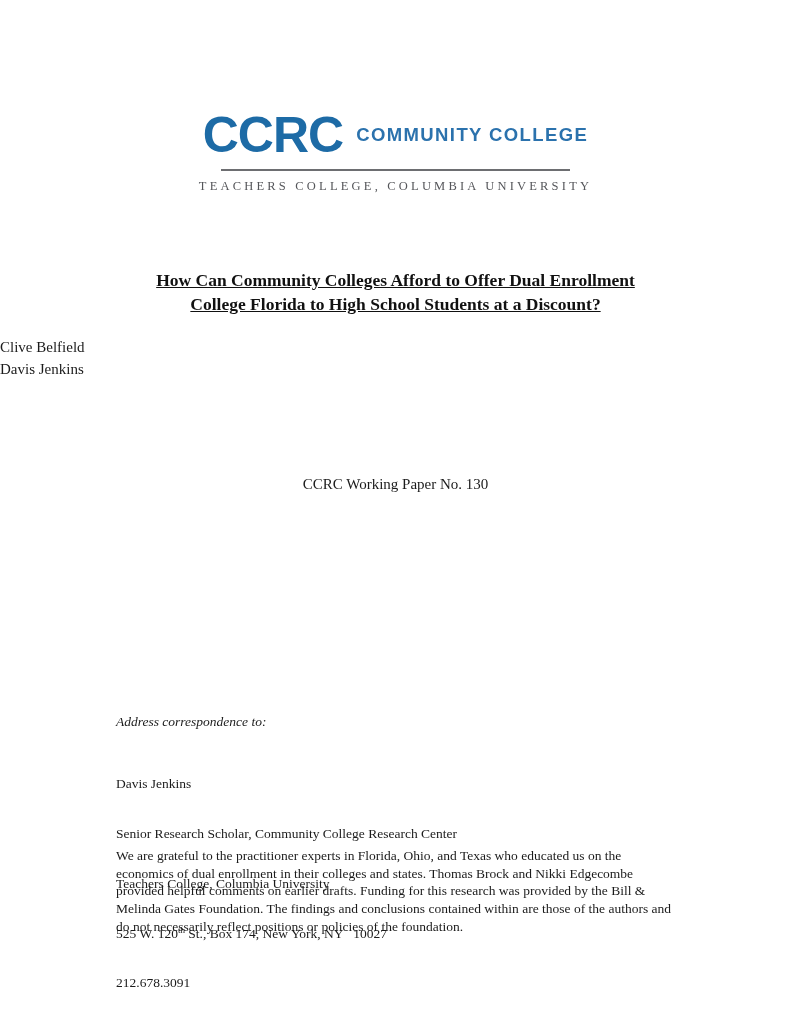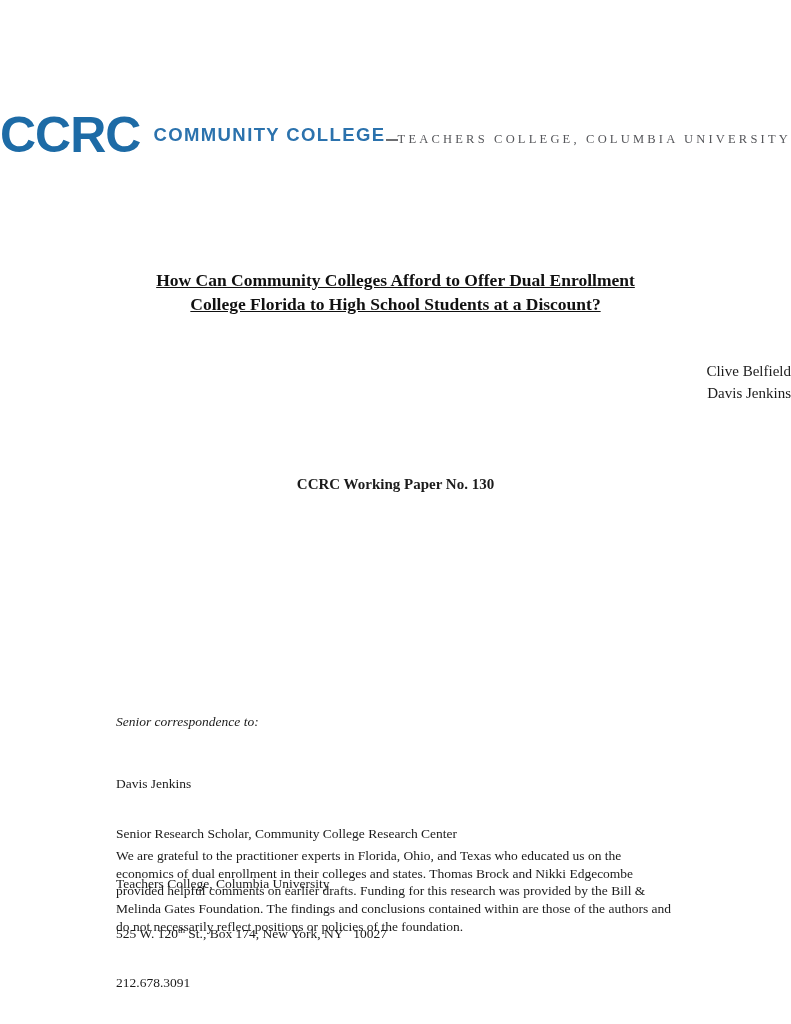--- a/index.html
+++ b/index.html
@@ -5,21 +5,21 @@
   html, body { margin:0; padding:0; background:#ffffff; }
   .page {
     position:relative; width:791px; height:1024px; margin:0 auto;
     background:#ffffff; overflow:hidden;
     font-family:"Liberation Serif", serif; color:#1b1b1b;
   }
 
   
   .logo-block {
     position:absolute; top:110px; left:0; width:100%;
-    display:flex; flex-direction:row; align-items:center;
+    display:flex; flex-direction:column; align-items:center;
     font-family:"Liberation Sans", sans-serif;
   }
   .logo-row { display:flex; align-items:center; gap:13px; }
   .logo-acronym {
     font-size:50px; font-weight:bold; line-height:1;
     letter-spacing:-1px; color:var(--brand, #1d6ba6);
   }
   .logo-name {
     display:flex; flex-direction:column; gap:6px;
     font-size:18.5px; font-weight:bold; line-height:1.15;
@@ -33,23 +33,23 @@
     color:var(--institution_gray, #55565a);
   }
 
   
   .title {
     position:absolute; top:269px; left:0; width:100%; margin:0;
     text-align:center; font-size:17.5px; font-weight:bold;
     line-height:23.5px; color:#111111;text-decoration:underline;
   }
   .title-line { display:block; }
-  .authors { position:absolute; top:360px; left:0; width:100%; text-align:right; font-size:15px; line-height:22px; }
+  .authors { position:absolute; top:336px; left:0; width:100%; text-align:left; font-size:15px; line-height:22px; }
   .date { position:absolute; top:439px; left:0; width:100%; text-align:center; font-size:15px; }
-  .paper-no { position:absolute; top:476px; left:0; width:100%; text-align:center; font-size:15px; font-weight:bold; }
+  .paper-no { position:absolute; top:476px; left:0; width:100%; text-align:center; font-size:15px; font-weight:normal; }
 
   
   .corr-heading { position:absolute; top:714px; left:116px; font-size:13.5px; font-style:italic; }
   .corr-block { position:absolute; top:743px; left:116px; font-size:13.5px; line-height:16.6px; white-space:pre-wrap; }
   .corr-block sup { font-size:9px; line-height:0; }
 
   
   .acknowledgments {
     position:absolute; top:847px; left:116px; width:566px; margin:0;
     font-size:13.5px; line-height:17.7px; text-align:left;
@@ -77,21 +77,21 @@
   </h1>
 
   <div class="authors">
     <div class="author">Clive Belfield</div>
     <div class="author">Davis Jenkins</div>
   </div>
 
 
   <div class="paper-no">CCRC Working Paper No. 130</div>
 
-  <div class="corr-heading">Senior correspondence to:</div>
+  <div class="corr-heading">Address correspondence to:</div>
 
   <div class="corr-block">
     <div>Davis Jenkins</div>
     <div>Senior Research Scholar, Community College Research Center</div>
     <div>Teachers College, Columbia University</div>
     <div><span>525 W. 120</span><sup>th</sup><span> St., Box 174, New York, NY   10027</span></div>
     <div>212.678.3091</div>
     
   </div>
 

